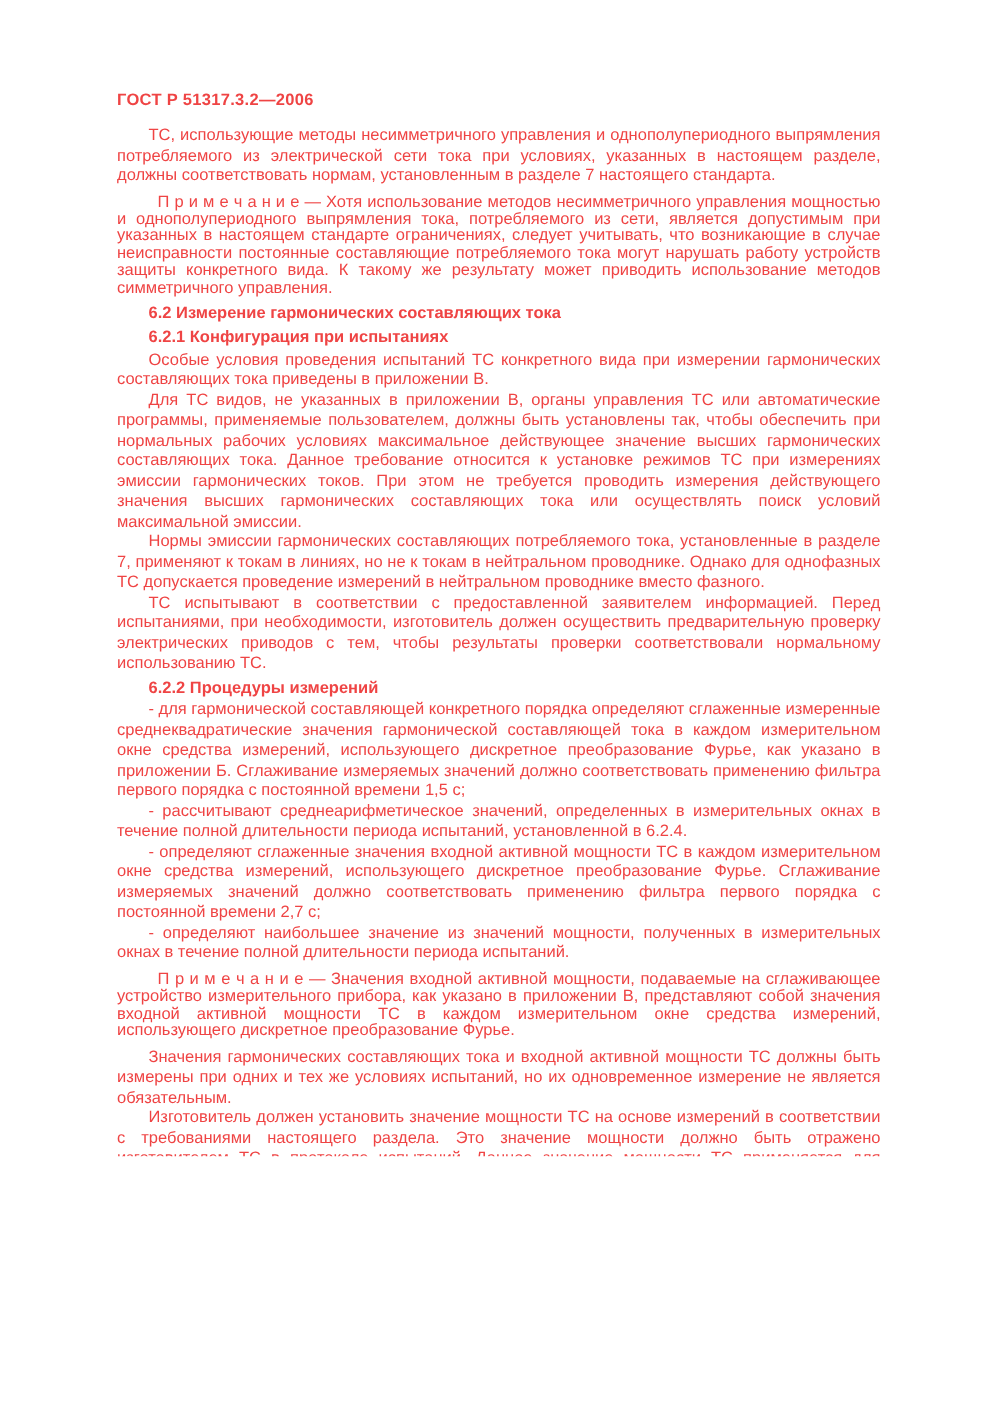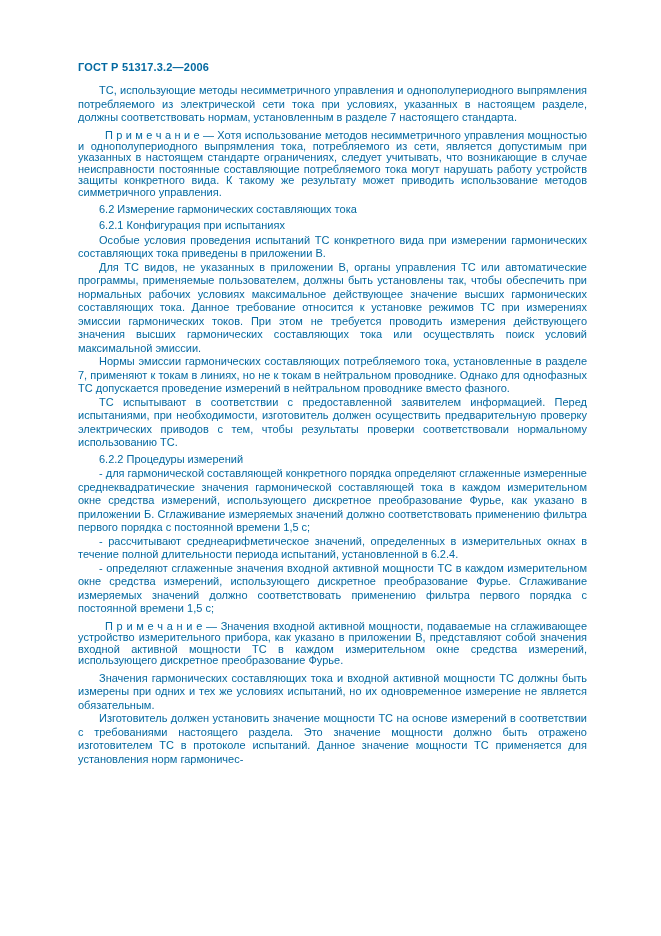--- a/index.html
+++ b/index.html
@@ -8,21 +8,21 @@
     padding: 0;
     background: #ffffff;
   }
   .page {
     position: relative;
     width: 661px;
     height: 771px;
     background: #ffffff;
     overflow: hidden;
     font-family: "Liberation Sans", sans-serif;
-    color: #0369a1;
+    color: #ef4444;
   }
   .doc-header {
     position: absolute;
     top: 61px;
     left: 78px;
     font-size: 11px;
     font-weight: bold;
     letter-spacing: 0.2px;
   }
   .content {
@@ -32,21 +32,21 @@
     width: 509px;
   }
   .content p {
     margin: 0;
     text-align: justify;
     font-size: 11px;
     line-height: 13.5px;
     text-indent: 21px;
   }
   .content p.heading {
-    font-weight: normal;
+    font-weight: bold;
     margin-top: 3px;
     margin-bottom: 1px;
   }
   .content p.note {
     font-size: 11px;
     line-height: 11.4px;
     text-indent: 27px;
     margin-top: 5px;
     margin-bottom: 5px;
   }
@@ -69,20 +69,21 @@
       <p class="note">П р и м е ч а н и е — Хотя использование методов несимметричного управления мощностью и однополупериодного выпрямления тока, потребляемого из сети, является допустимым при указанных в настоящем стандарте ограничениях, следует учитывать, что возникающие в случае неисправности постоянные составляющие потребляемого тока могут нарушать работу устройств защиты конкретного вида. К такому же результату может приводить использование методов симметричного управления.</p>
       <p class="heading">6.2 Измерение гармонических составляющих тока</p>
       <p class="heading">6.2.1 Конфигурация при испытаниях</p>
       <p class="paragraph">Особые условия проведения испытаний ТС конкретного вида при измерении гармонических составляющих тока приведены в приложении В.</p>
       <p class="paragraph">Для ТС видов, не указанных в приложении В, органы управления ТС или автоматические программы, применяемые пользователем, должны быть установлены так, чтобы обеспечить при нормальных рабочих условиях максимальное действующее значение высших гармонических составляющих тока. Данное требование относится к установке режимов ТС при измерениях эмиссии гармонических токов. При этом не требуется проводить измерения действующего значения высших гармонических составляющих тока или осуществлять поиск условий максимальной эмиссии.</p>
       <p class="paragraph">Нормы эмиссии гармонических составляющих потребляемого тока, установленные в разделе 7, применяют к токам в линиях, но не к токам в нейтральном проводнике. Однако для однофазных ТС допускается проведение измерений в нейтральном проводнике вместо фазного.</p>
       <p class="paragraph">ТС испытывают в соответствии с предоставленной заявителем информацией. Перед испытаниями, при необходимости, изготовитель должен осуществить предварительную проверку электрических приводов с тем, чтобы результаты проверки соответствовали нормальному использованию ТС.</p>
       <p class="heading">6.2.2 Процедуры измерений</p>
       <p class="paragraph">- для гармонической составляющей конкретного порядка определяют сглаженные измеренные среднеквадратические значения гармонической составляющей тока в каждом измерительном окне средства измерений, использующего дискретное преобразование Фурье, как указано в приложении Б. Сглаживание измеряемых значений должно соответствовать применению фильтра первого порядка с постоянной времени 1,5 с;</p>
       <p class="paragraph">- рассчитывают среднеарифметическое значений, определенных в измерительных окнах в течение полной длительности периода испытаний, установленной в 6.2.4.</p>
-      <p class="paragraph">- определяют сглаженные значения входной активной мощности ТС в каждом измерительном окне средства измерений, использующего дискретное преобразование Фурье. Сглаживание измеряемых значений должно соответствовать применению фильтра первого порядка с постоянной времени 1,5 с;</p>
+      <p class="paragraph">- определяют сглаженные значения входной активной мощности ТС в каждом измерительном окне средства измерений, использующего дискретное преобразование Фурье. Сглаживание измеряемых значений должно соответствовать применению фильтра первого порядка с постоянной времени 2,7 с;</p>
+      <p class="paragraph">- определяют наибольшее значение из значений мощности, полученных в измерительных окнах в течение полной длительности периода испытаний.</p>
       <p class="note">П р и м е ч а н и е — Значения входной активной мощности, подаваемые на сглаживающее устройство измерительного прибора, как указано в приложении В, представляют собой значения входной активной мощности ТС в каждом измерительном окне средства измерений, использующего дискретное преобразование Фурье.</p>
       <p class="paragraph">Значения гармонических составляющих тока и входной активной мощности ТС должны быть измерены при одних и тех же условиях испытаний, но их одновременное измерение не является обязательным.</p>
       <p class="paragraph">Изготовитель должен установить значение мощности ТС на основе измерений в соответствии с требованиями настоящего раздела. Это значение мощности должно быть отражено изготовителем ТС в протоколе испытаний. Данное значение мощности ТС применяется для установления норм гармоничес-</p>
     </div>
 
   <div class="page-number">6</div>
 </div>
 
 </body></html>

